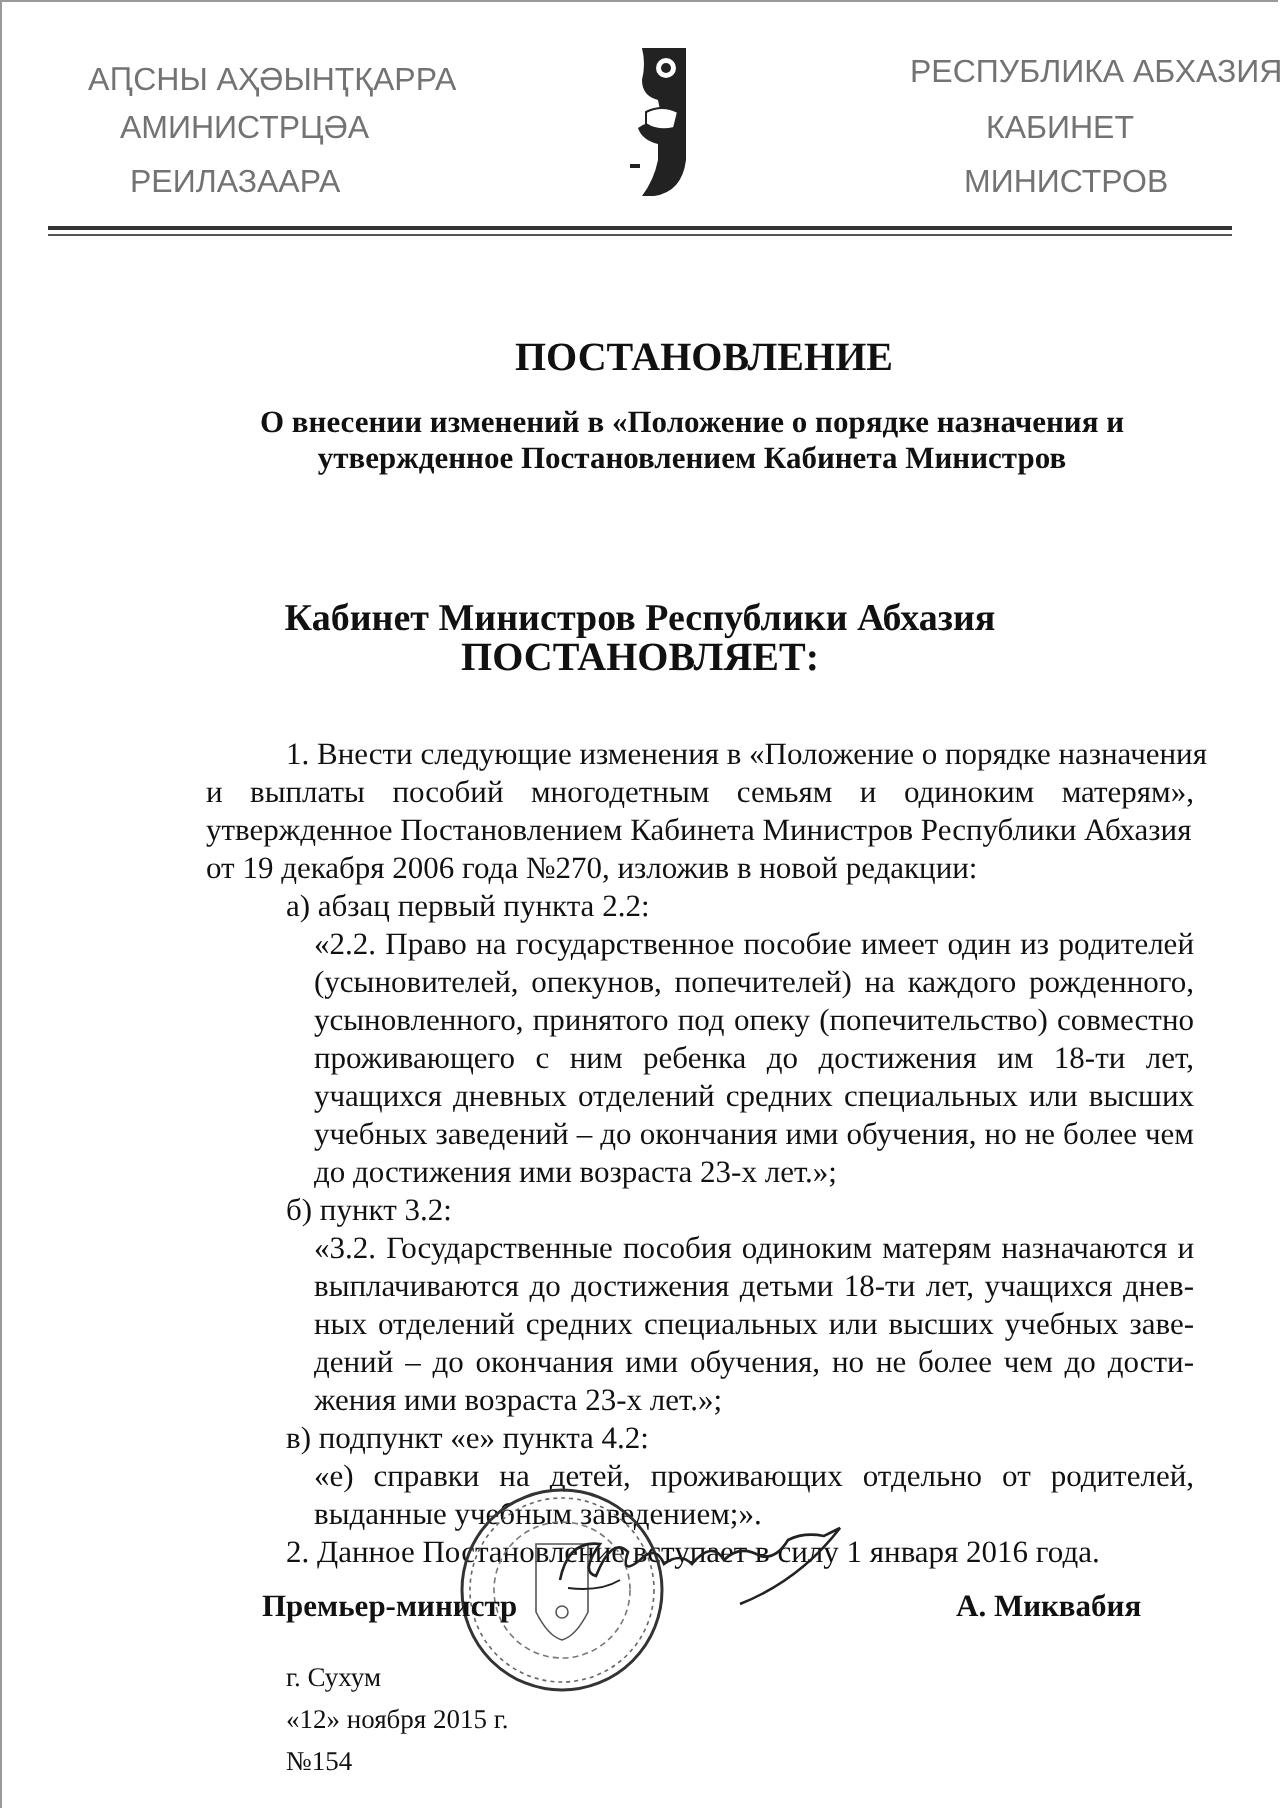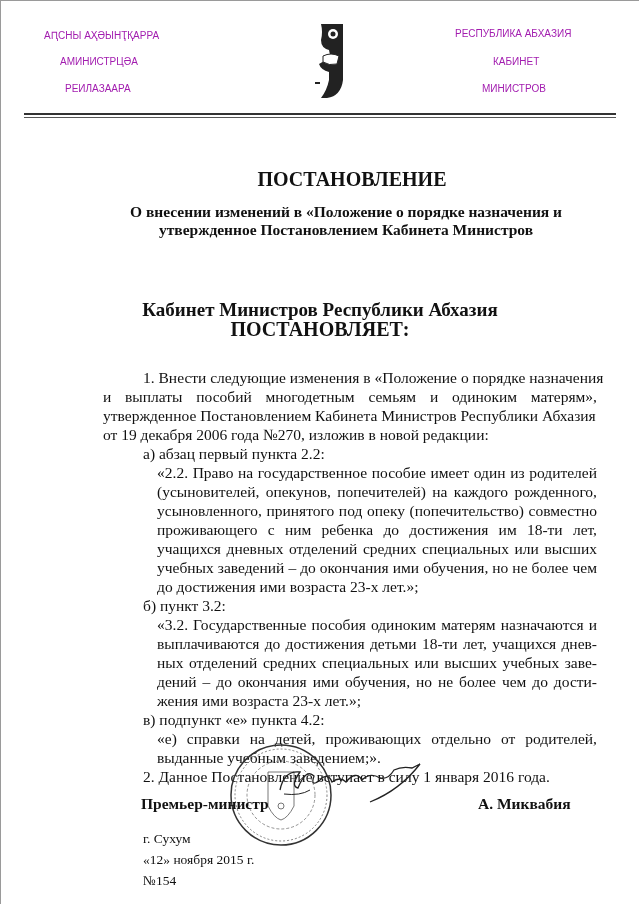--- a/index.html
+++ b/index.html
@@ -1,21 +1,21 @@
 <!DOCTYPE html>
 <html><head>
 <meta charset="utf-8">
 <style>
   html, body { margin: 0; padding: 0; }
   body {
     width: 640px; height: 905px; background: #ffffff; position: relative; overflow: hidden;
     font-family: "Liberation Serif", serif; color: #111;
   }
   .frame { position: absolute; left: 0; top: 0; width: 638px; height: 903px; border: 1px solid #9a9a9a; border-right: none; border-bottom: none; }
-  .hdr { position: absolute; font-family: "Liberation Sans", sans-serif; font-size: 10px; color: #a21caf; white-space: nowrap; }
+  .hdr { position: absolute; font-family: "Liberation Sans", sans-serif; font-size: 16px; color: #737373; white-space: nowrap; }
   .emblem { position: absolute; left: 313px; top: 20px; width: 32px; height: 80px; }
   .rule1 { position: absolute; left: 24px; top: 113px; width: 592px; height: 0; border-top: 2px solid #333; }
   .rule2 { position: absolute; left: 24px; top: 117px; width: 592px; height: 0; border-top: 1px solid #555; }
   .title { position: absolute; left: 0; width: 640px; text-align: center; font-weight: bold; }
   .p { position: absolute; font-size: 15.5px; line-height: 19px; white-space: nowrap; margin-top: 12px; }
   .just { text-align: justify; text-align-last: justify; white-space: normal; }
   .bold { font-weight: bold; }
   .stamp { position: absolute; left: 228px; top: 742px; width: 106px; height: 106px; }
   .sig { position: absolute; left: 270px; top: 750px; width: 160px; height: 60px; }
 </style>
@@ -85,17 +85,17 @@
     <circle cx="53" cy="64" r="3" fill="none" stroke="#555" stroke-width="0.8"></circle>
   </svg>
 </div>
 <div class="sig">
   <svg width="160" height="60" viewBox="0 0 160 60">
     <path d="M10 40 Q14 20 30 22 Q20 36 28 38 Q36 18 44 26 Q40 38 50 30 Q58 22 62 32 Q70 26 76 32 Q86 20 92 30 Q100 22 110 28 Q118 30 124 20 Q132 16 142 18 L150 14 Q130 40 100 52" fill="none" stroke="#222" stroke-width="1.3"></path>
     <path d="M14 44 Q30 46 40 40" fill="none" stroke="#222" stroke-width="1"></path>
   </svg>
 </div>
 
-<div class="p bold" style="left:141px;top:782px;text-align:center;">Премьер-министр</div>
+<div class="p bold" style="left:131px;top:782px;text-align:center;">Премьер-министр</div>
 <div class="p bold" style="left:478px;top:782px;">А. Миквабия</div>
 <div class="p" style="left:143px;top:817px;font-size:13.5px;">г. Сухум</div>
 <div class="p" style="left:143px;top:838px;font-size:13.5px;">«12» ноября 2015 г.</div>
 <div class="p" style="left:143px;top:859px;font-size:13.5px;">№154</div>
 
 </body></html>

